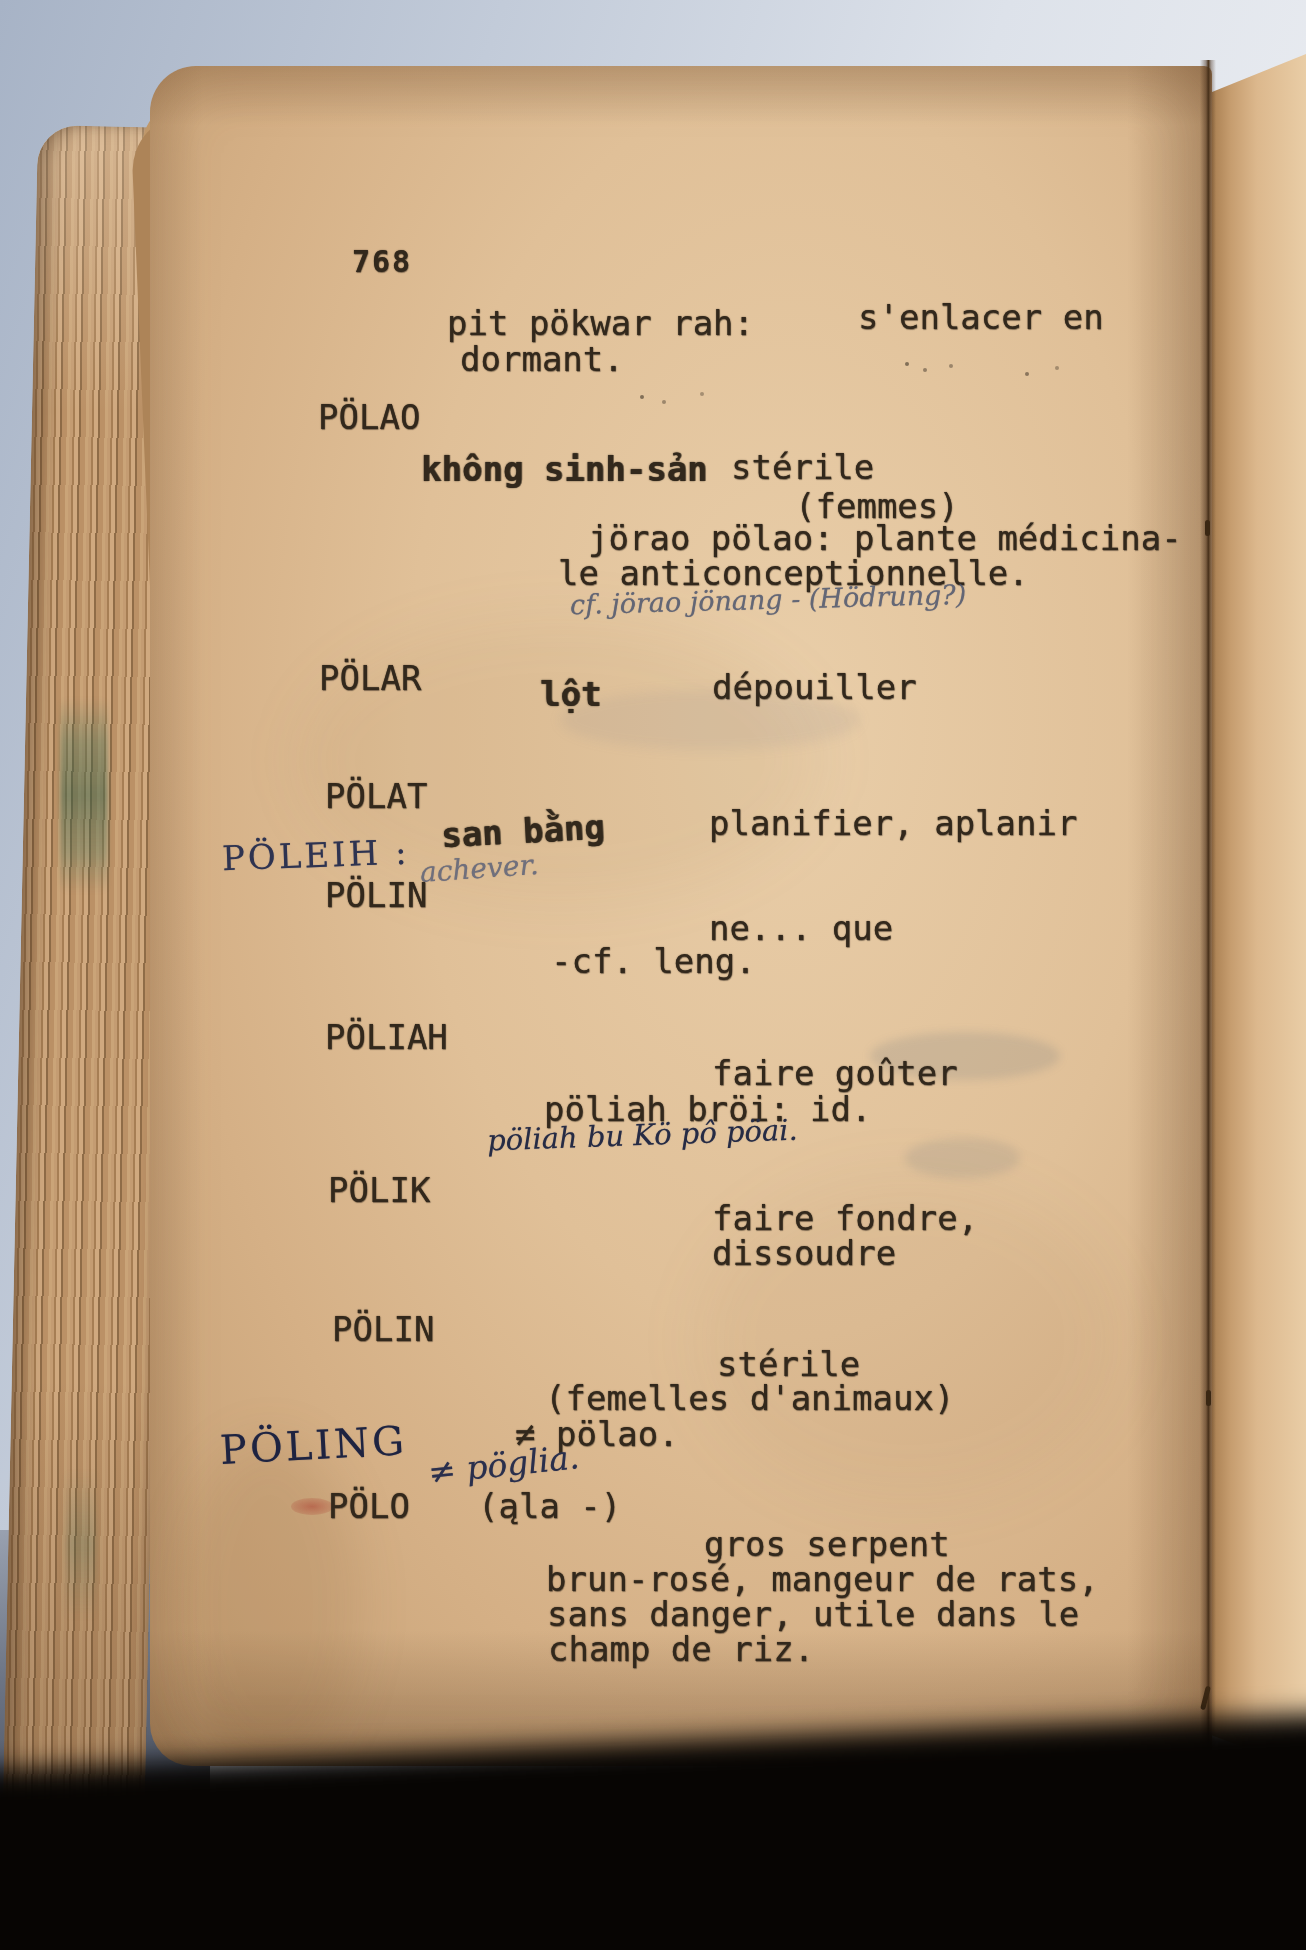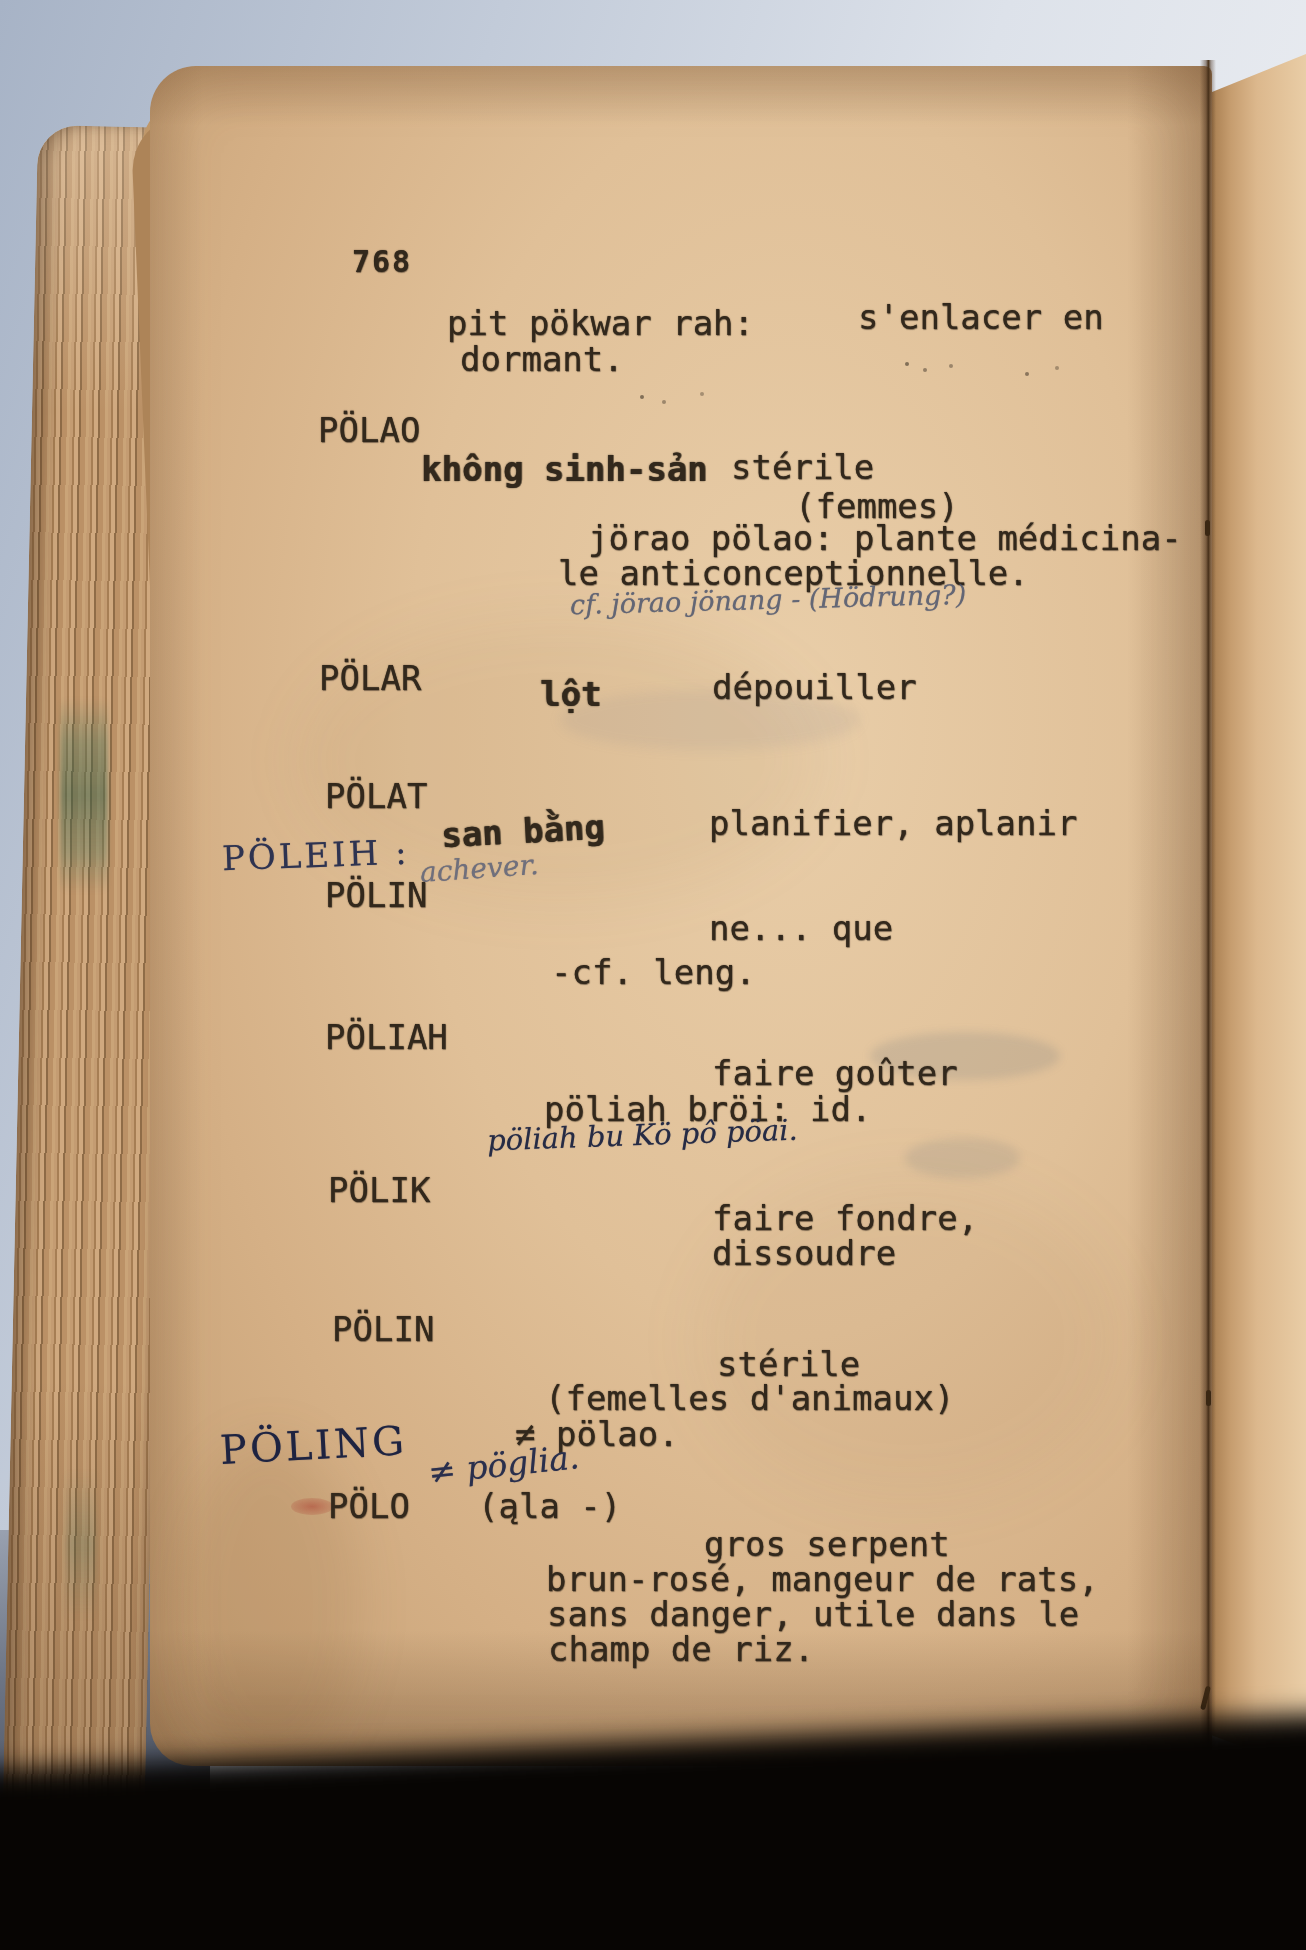--- a/index.html
+++ b/index.html
@@ -107,42 +107,42 @@
   <div class="red-smudge"></div>
   <div class="ink-specks" style="left:905px;top:362px;box-shadow:18px 6px 0 rgba(50,40,30,.45),44px 2px 0 rgba(50,40,30,.4),120px 10px 0 rgba(50,40,30,.5),150px 4px 0 rgba(50,40,30,.35);"></div>
   <div class="ink-specks" style="left:640px;top:395px;box-shadow:22px 5px 0 rgba(50,40,30,.4),60px -3px 0 rgba(50,40,30,.35);"></div>
 
   <div class="txt typed pagenum" style="left:352px;top:246px;">768</div>
 
   <div class="txt typed" style="left:447px;top:306px;">pit pökwar rah:</div>
   <div class="txt typed" style="left:858px;top:300px;">s'enlacer en</div>
   <div class="txt typed" style="left:460px;top:342px;">dormant.</div>
 
-  <div class="txt typed" style="left:318px;top:413px;">PÖLAO</div>
+  <div class="txt typed" style="left:318px;top:400px;">PÖLAO</div>
   <div class="txt typed typed-bold" style="left:421px;top:452px;">không sinh-sản</div>
   <div class="txt typed" style="left:731px;top:450px;">stérile</div>
   <div class="txt typed" style="left:795px;top:489px;">(femmes)</div>
   <div class="txt typed" style="left:545px;top:521px;margin-left:43px;">jörao pölao: plante médicina-</div>
   <div class="txt typed" style="left:558px;top:556px;text-align:right;">le anticonceptionnelle.</div>
   <div class="txt hw" style="left:570px;top:586px;font-size:27px;color:#4d566e;opacity:.85;transform:rotate(-1.5deg);">cf. jörao jönang - (Hödrung?)</div>
 
   <div class="txt typed" style="left:319px;top:630px;margin-top:31px;">PÖLAR</div>
   <div class="txt typed typed-bold" style="left:540px;top:677px;">lột</div>
   <div class="txt typed" style="left:712px;top:670px;">dépouiller</div>
 
   <div class="txt typed" style="left:325px;top:779px;">PÖLAT</div>
   <div class="txt typed typed-bold" style="left:441px;top:814px;transform:rotate(-3deg);">san bằng</div>
   <div class="txt typed" style="left:709px;top:806px;">planifier, aplanir</div>
 
   <div class="txt hw hw-caps" style="left:222px;top:838px;font-size:34px;color:#2e3350;transform:rotate(-2deg);">PÖLEIH :</div>
   <div class="txt hw" style="left:420px;top:854px;font-size:28px;color:#555d77;opacity:.8;transform:rotate(-4deg);">achever.</div>
 
   <div class="txt typed" style="left:325px;top:878px;">PÖLIN</div>
   <div class="txt typed" style="left:709px;top:911px;">ne... que</div>
-  <div class="txt typed" style="left:551px;top:944px;margin-top:11px;">-cf. leng.</div>
+  <div class="txt typed" style="left:551px;top:944px;">-cf. leng.</div>
 
   <div class="txt typed" style="left:325px;top:1020px;">PÖLIAH</div>
   <div class="txt typed" style="left:712px;top:1056px;">faire goûter</div>
   <div class="txt typed" style="left:544px;top:1092px;">pöliah bröi: id.</div>
   <div class="txt hw" style="left:487px;top:1120px;font-size:29px;color:#262b44;transform:rotate(-2deg);">pöliah bu Kö pô pöai.</div>
 
   <div class="txt typed" style="left:328px;top:1163px;margin-top:10px;">PÖLIK</div>
   <div class="txt typed" style="left:712px;top:1201px;">faire fondre,</div>
   <div class="txt typed" style="left:712px;top:1236px;">dissoudre</div>
 

